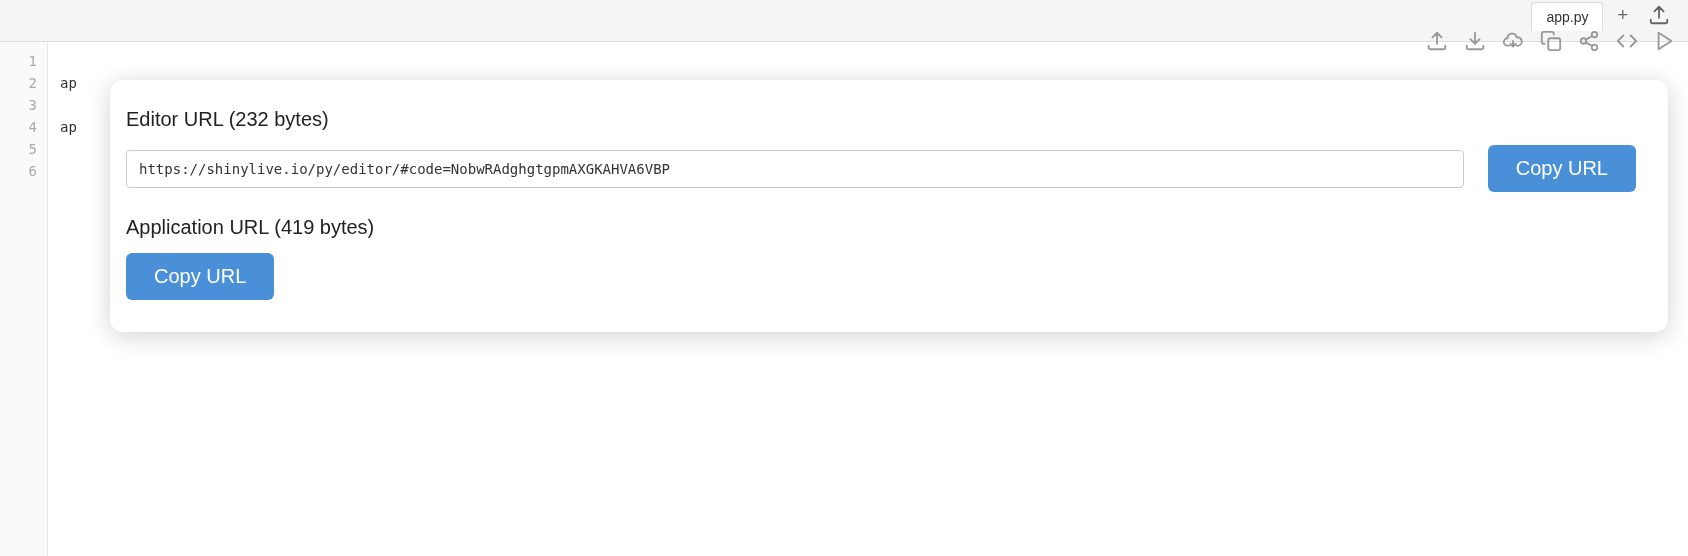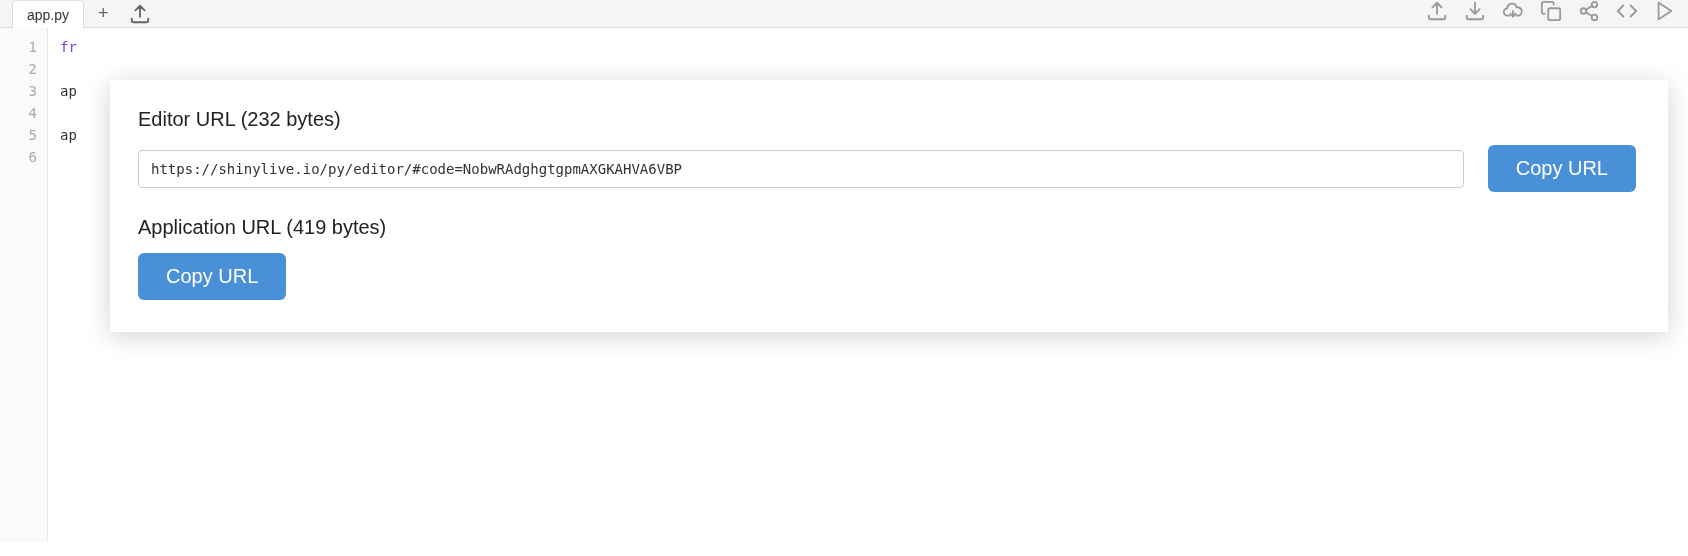--- a/index.html
+++ b/index.html
@@ -17,26 +17,27 @@
     .editor-container {
       width: 100%;
       height: 100%;
       background: #ffffff;
       position: relative;
     }
 
     
     .tab-bar {
       display: flex;
-      align-items: center;
+      align-items: flex-end;
       justify-content: space-between;
-      height: 28px;
+      height: 42px;
       background: #f5f5f5;
       border-bottom: 1px solid #ddd;
       padding: 0 12px;
+      flex-direction: column;
     }
 
     .tab-left {
       display: flex;
       align-items: center;
       gap: 8px;
     }
 
     .tab {
       background: #ffffff;
@@ -118,23 +119,23 @@
     .keyword { color: #7c3aed; font-weight: normal; }
     .code-text { color: #333; }
 
     
     .popup-overlay {
       position: absolute;
       top: 80px;
       left: 110px;
       right: 20px;
       background: #ffffff;
-      border-radius: 0;
+      border-radius: 13px;
       box-shadow: 0 4px 24px rgba(0,0,0,0.18);
-      padding: 28px 32px 32px 28px;
+      padding: 28px 32px 32px 16px;
       z-index: 100;
     }
 
     .url-section {
       margin-bottom: 24px;
     }
 
     .url-section:last-child {
       margin-bottom: 0;
     }
@@ -258,23 +259,20 @@
   <div class="code-area">
     <div class="line-numbers">
       <div>1</div>
       <div>2</div>
       <div>3</div>
       <div>4</div>
       <div>5</div>
       <div>6</div>
     </div>
     <div class="code-content">
-      <div class="code-line">
-        <span class="keyword">fr</span>
-      </div>
       <div class="code-line"></div>
       <div class="code-line">
         <span class="code-text">ap</span>
       </div>
       <div class="code-line"></div>
       <div class="code-line">
         <span class="code-text">ap</span>
       </div>
       <div class="code-line"></div>
     </div>

